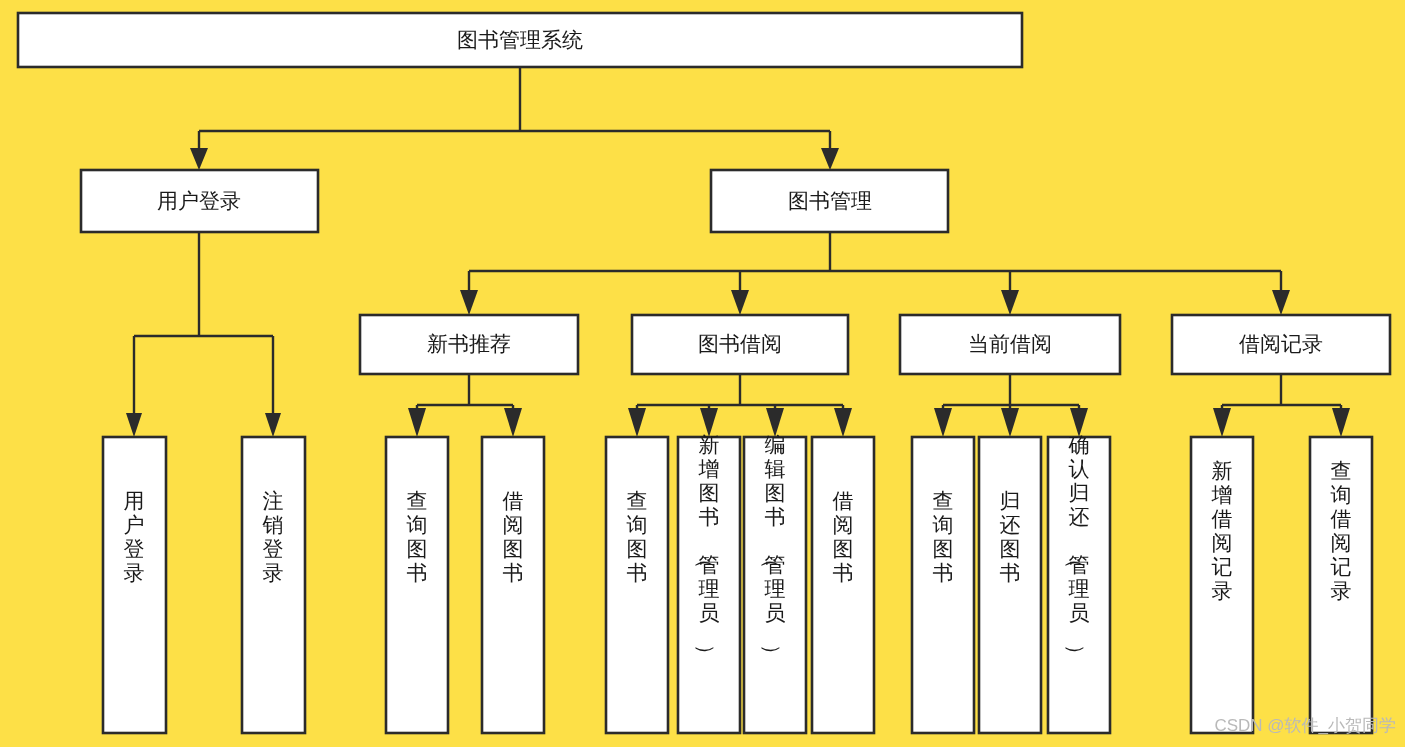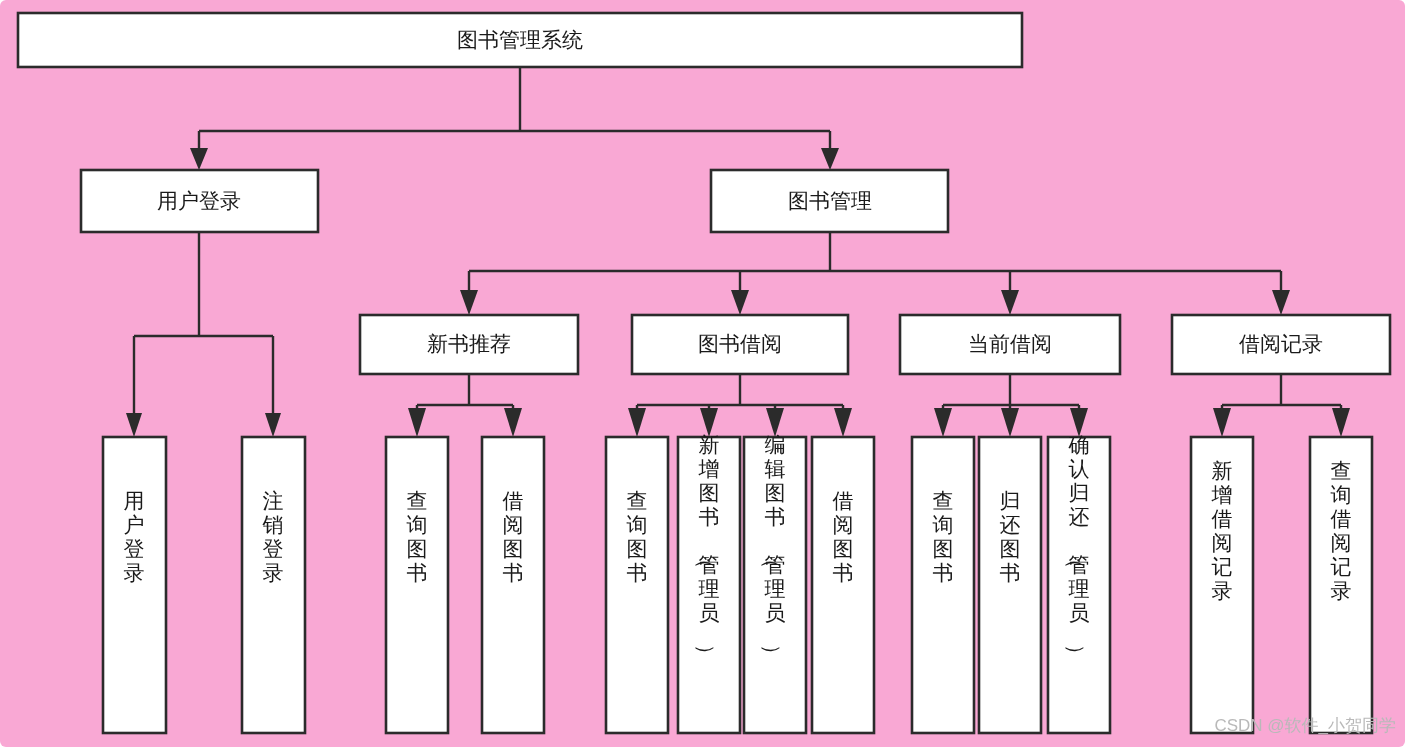--- a/index.html
+++ b/index.html
@@ -8,23 +8,22 @@
     padding: 0;
     background: #ffffff;
   }
   body {
     font-family: "Liberation Sans", "DejaVu Sans", sans-serif;
   }
   #diagram-root {
     position: relative;
     width: 1405px;
     height: 747px;
-    background: #f9a8d4;
+    background: #fde047;
     overflow: hidden;
-    border-radius: 6px;
   }
   svg#flow-svg {
     position: absolute;
     left: 0;
     top: 0;
     width: 1405px;
     height: 747px;
     display: block;
   }
   .node-box {

